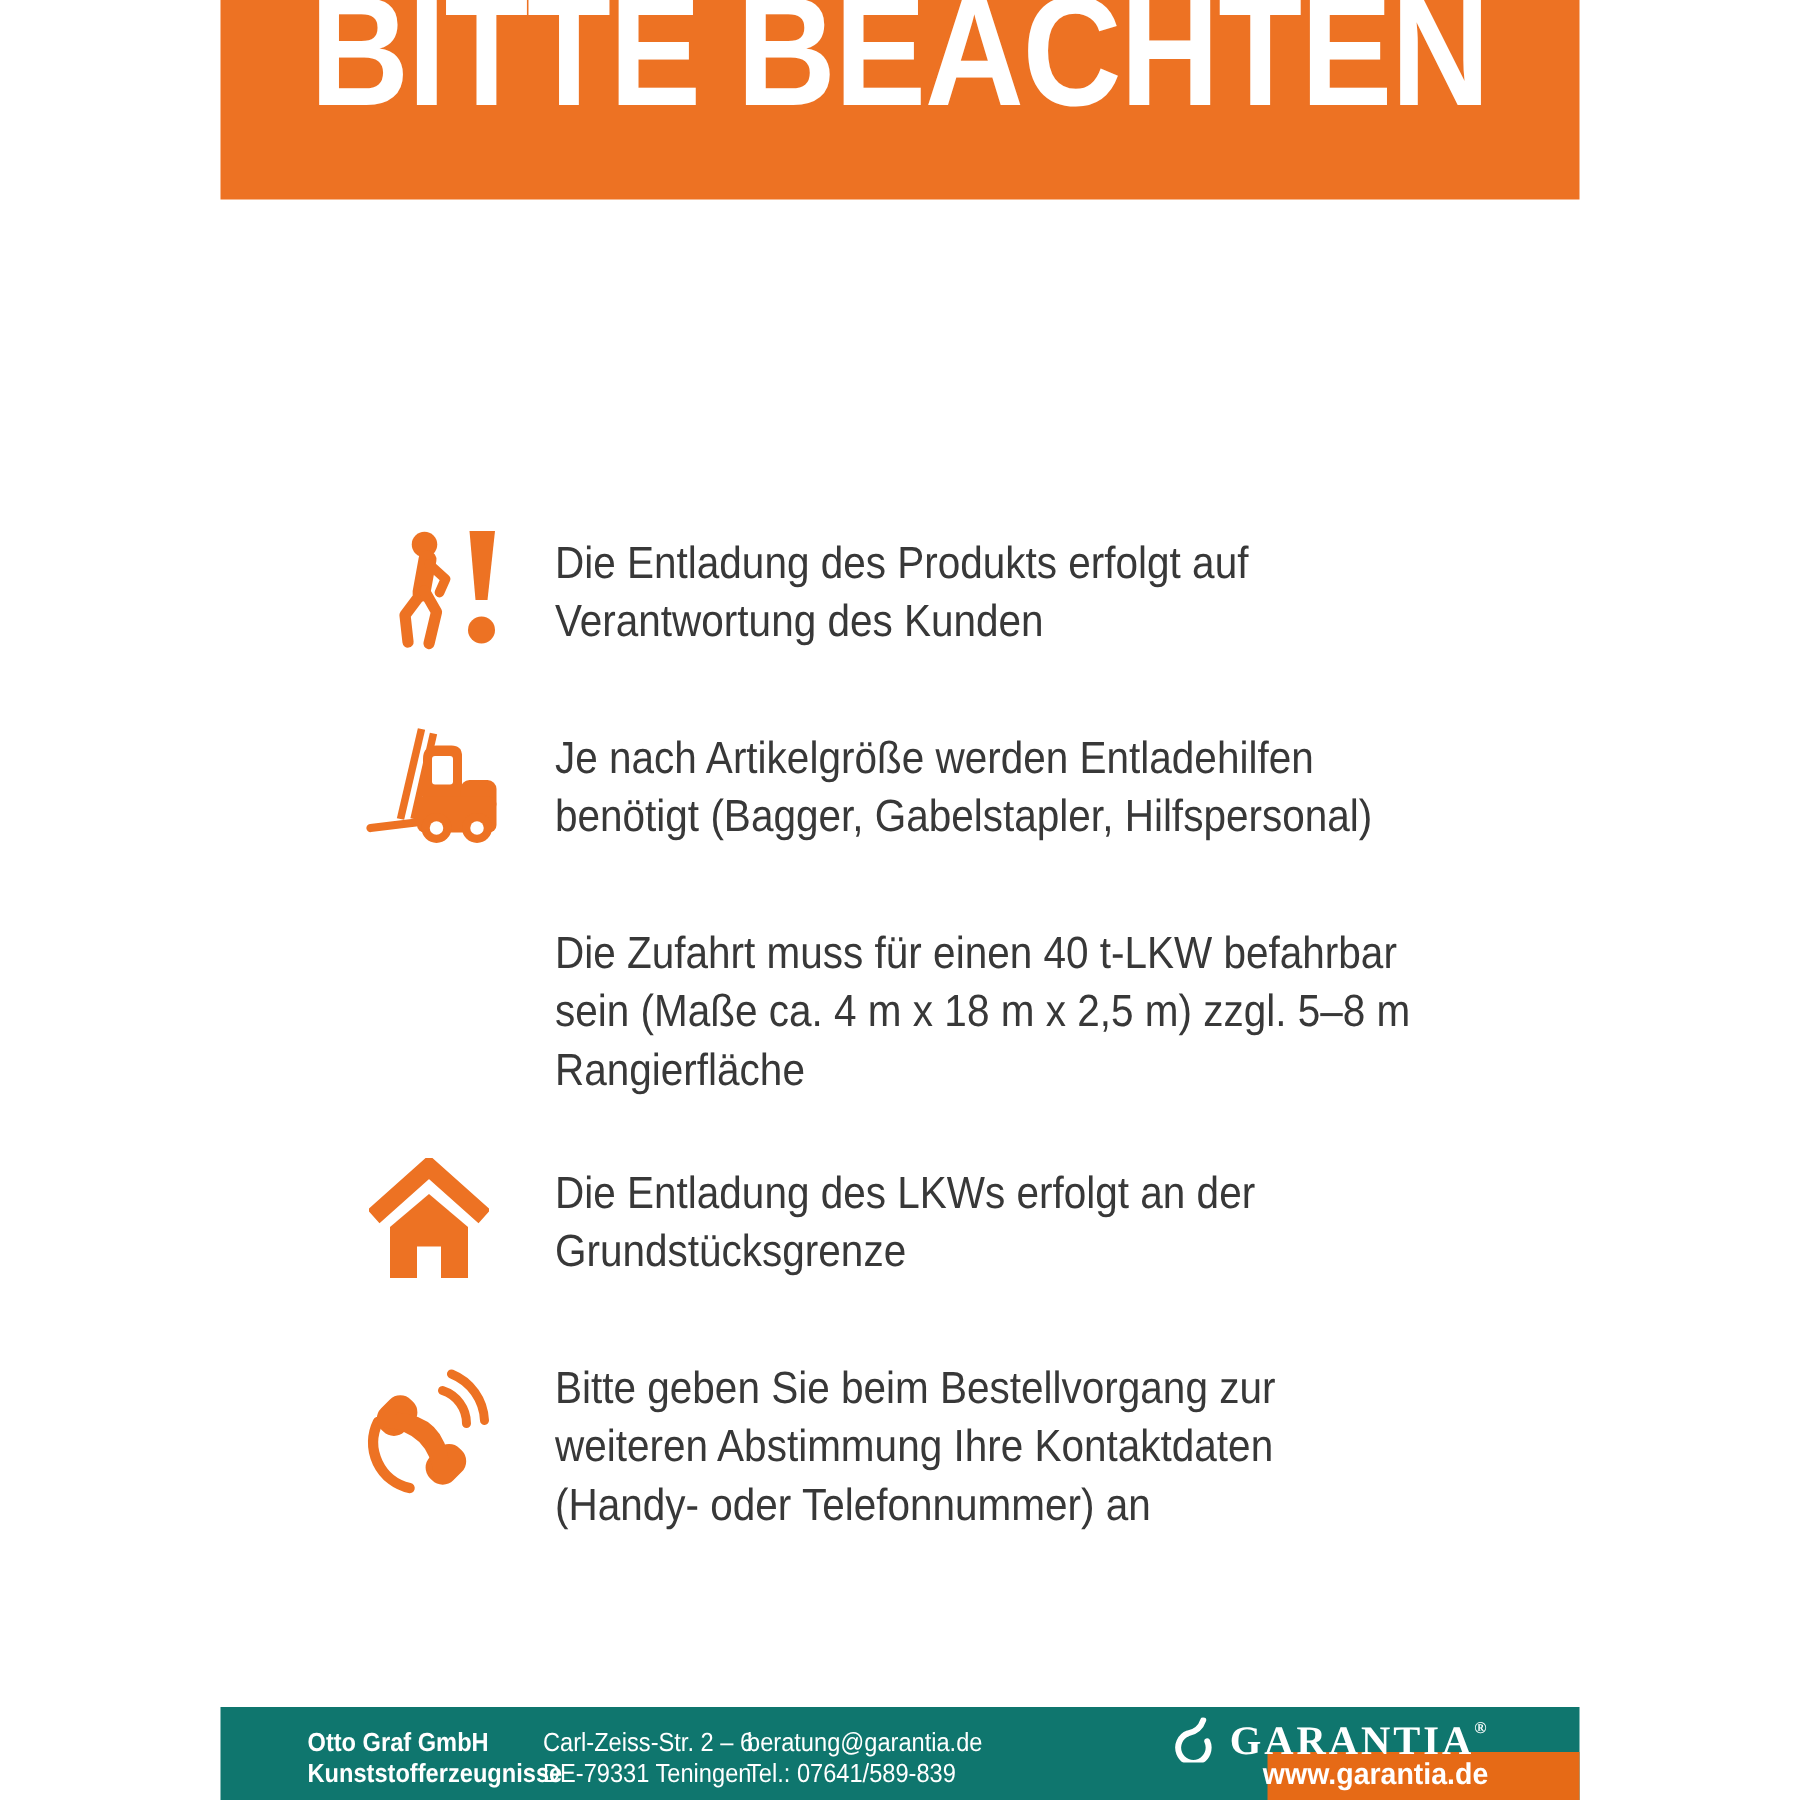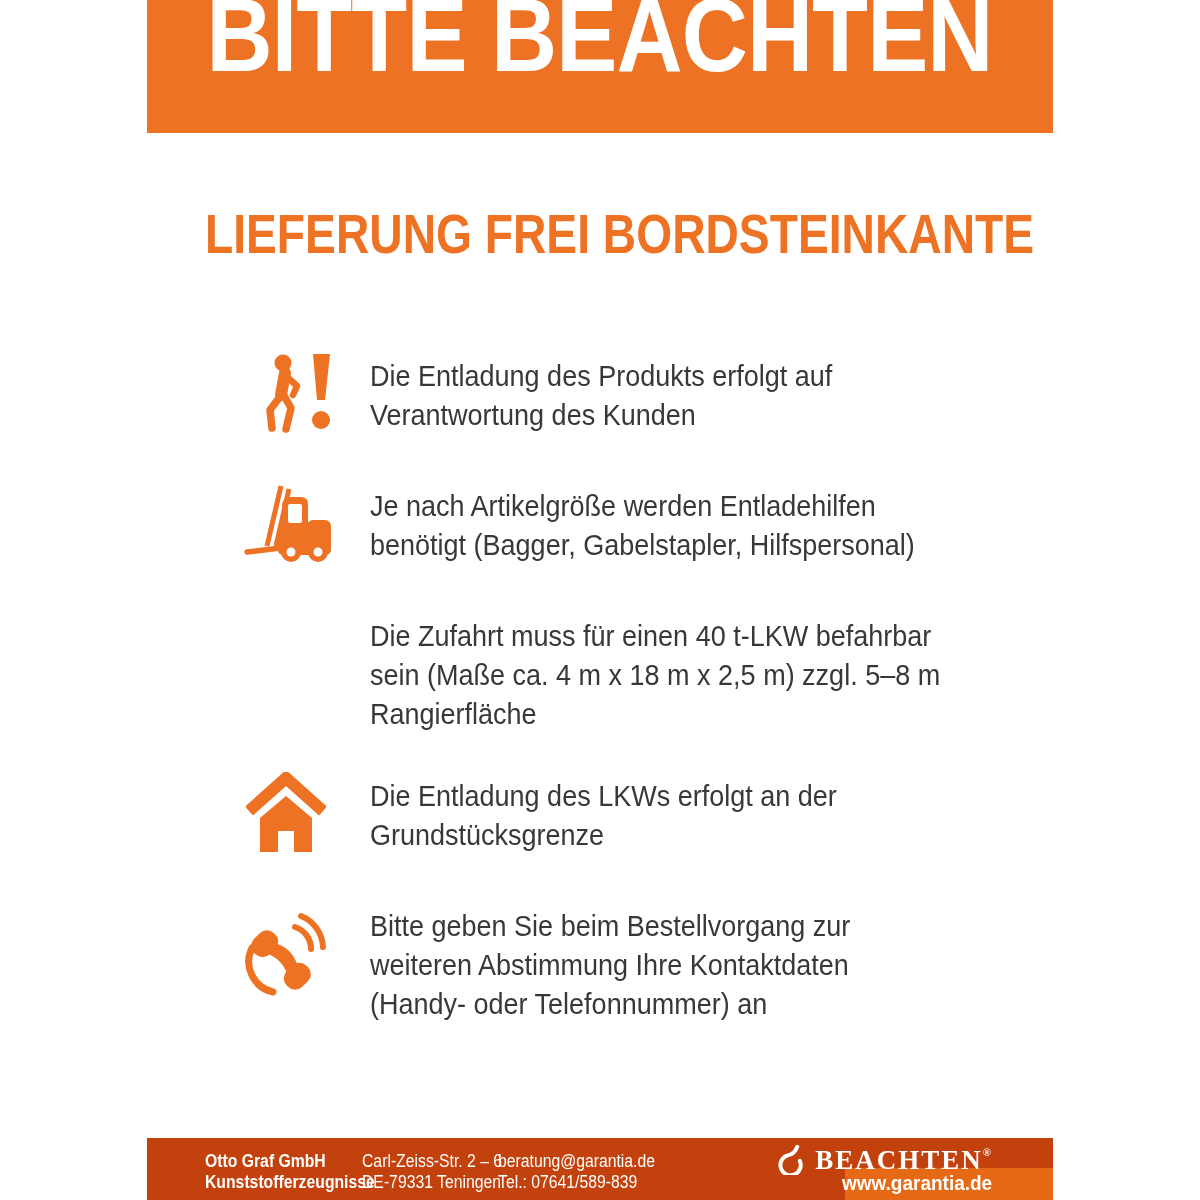--- a/index.html
+++ b/index.html
@@ -21,21 +21,21 @@
   
   .item-icon{position:absolute;}
   .item-text{position:absolute;left:370px;width:660px;font-size:30px;line-height:39px;
         color:#383838;white-space:nowrap;transform:scaleX(.9);transform-origin:left top;}
   .item-text div{height:39px;}
   svg .o-fill{fill:#ED7223;}
   svg .o-stroke{stroke:#ED7223;fill:none;}
   svg .w-fill{fill:#ffffff;}
 
   
-  .footbar{position:absolute;left:147px;top:1138px;width:906px;height:62px;background:#c2410c;color:#fff;}
+  .footbar{position:absolute;left:147px;top:1138px;width:906px;height:62px;background:#0f766e;color:#fff;}
   .foot-col{position:absolute;top:13px;font-size:17.5px;line-height:20.5px;white-space:nowrap;
         transform:scaleX(.9);transform-origin:left top;}
   .foot-col.c1{left:58px;font-weight:bold;}
   .foot-col.c2{left:215px;}
   .foot-col.c3{left:351px;}
   .site-band{position:absolute;right:0;top:30px;width:208px;height:32px;background:#E66A16;}
   .brand-row{position:absolute;right:62px;top:7px;display:flex;align-items:center;gap:9px;}
   .brand-word{font-family:"Liberation Serif", serif;font-weight:bold;font-size:27px;
         letter-spacing:2px;color:#fff;line-height:27px;}
   .brand-reg{font-size:11px;vertical-align:top;position:relative;top:-8px;letter-spacing:0;}
@@ -46,23 +46,20 @@
 <body>
 
 <div class="page">
 
   <header class="topbar">
     <div class="head-line">
       <span>BITTE BEACHTEN</span>
     </div>
   </header>
 
-  <h1 class="subtitle">
-    <span>LIEFERUNG FREI BORDSTEINKANTE</span>
-  </h1>
 
   <div class="item-icon" style="left:256px;top:352px;width:78px;height:82px">
     <svg width="78" height="82" viewBox="0 0 78 82">
       <circle class="o-fill" cx="27" cy="11" r="8.5"></circle>
       <path class="o-stroke" d="M29 21 L25 43" stroke-width="12" stroke-linecap="round"></path>
       <path class="o-stroke" d="M30 24 L41 34 L37 43" stroke-width="6.5" stroke-linecap="round" stroke-linejoin="round"></path>
       <path class="o-stroke" d="M26 42 L14 58 L16 76" stroke-width="7.5" stroke-linecap="round" stroke-linejoin="round"></path>
       <path class="o-stroke" d="M27 42 L35 56 L30 77" stroke-width="7.5" stroke-linecap="round" stroke-linejoin="round"></path>
       <path class="o-fill" d="M57 2 L74 2 L69 48 L61 48 Z"></path>
       <circle class="o-fill" cx="65" cy="68" r="9"></circle>
@@ -144,18 +141,18 @@
       <div>beratung@garantia.de</div>
       <div>Tel.: 07641/589-839</div>
     </div>
 
     <div class="brand-row">
       <span style="display:inline-flex">
         <svg width="30" height="30" viewBox="0 0 34 34">
           <path d="M24 2 C22 8 18 11 12.5 12 A11.5 11.5 0 1 0 27 18" fill="none" stroke="#ffffff" stroke-width="4.5" stroke-linecap="round"></path>
         </svg>
       </span>
-      <span class="brand-word"><span>BEACHTEN</span><span class="brand-reg">®</span></span>
+      <span class="brand-word"><span>GARANTIA</span><span class="brand-reg">®</span></span>
     </div>
     <div class="site-text">www.garantia.de</div>
   </footer>
 
 </div>
 
 </body></html>

